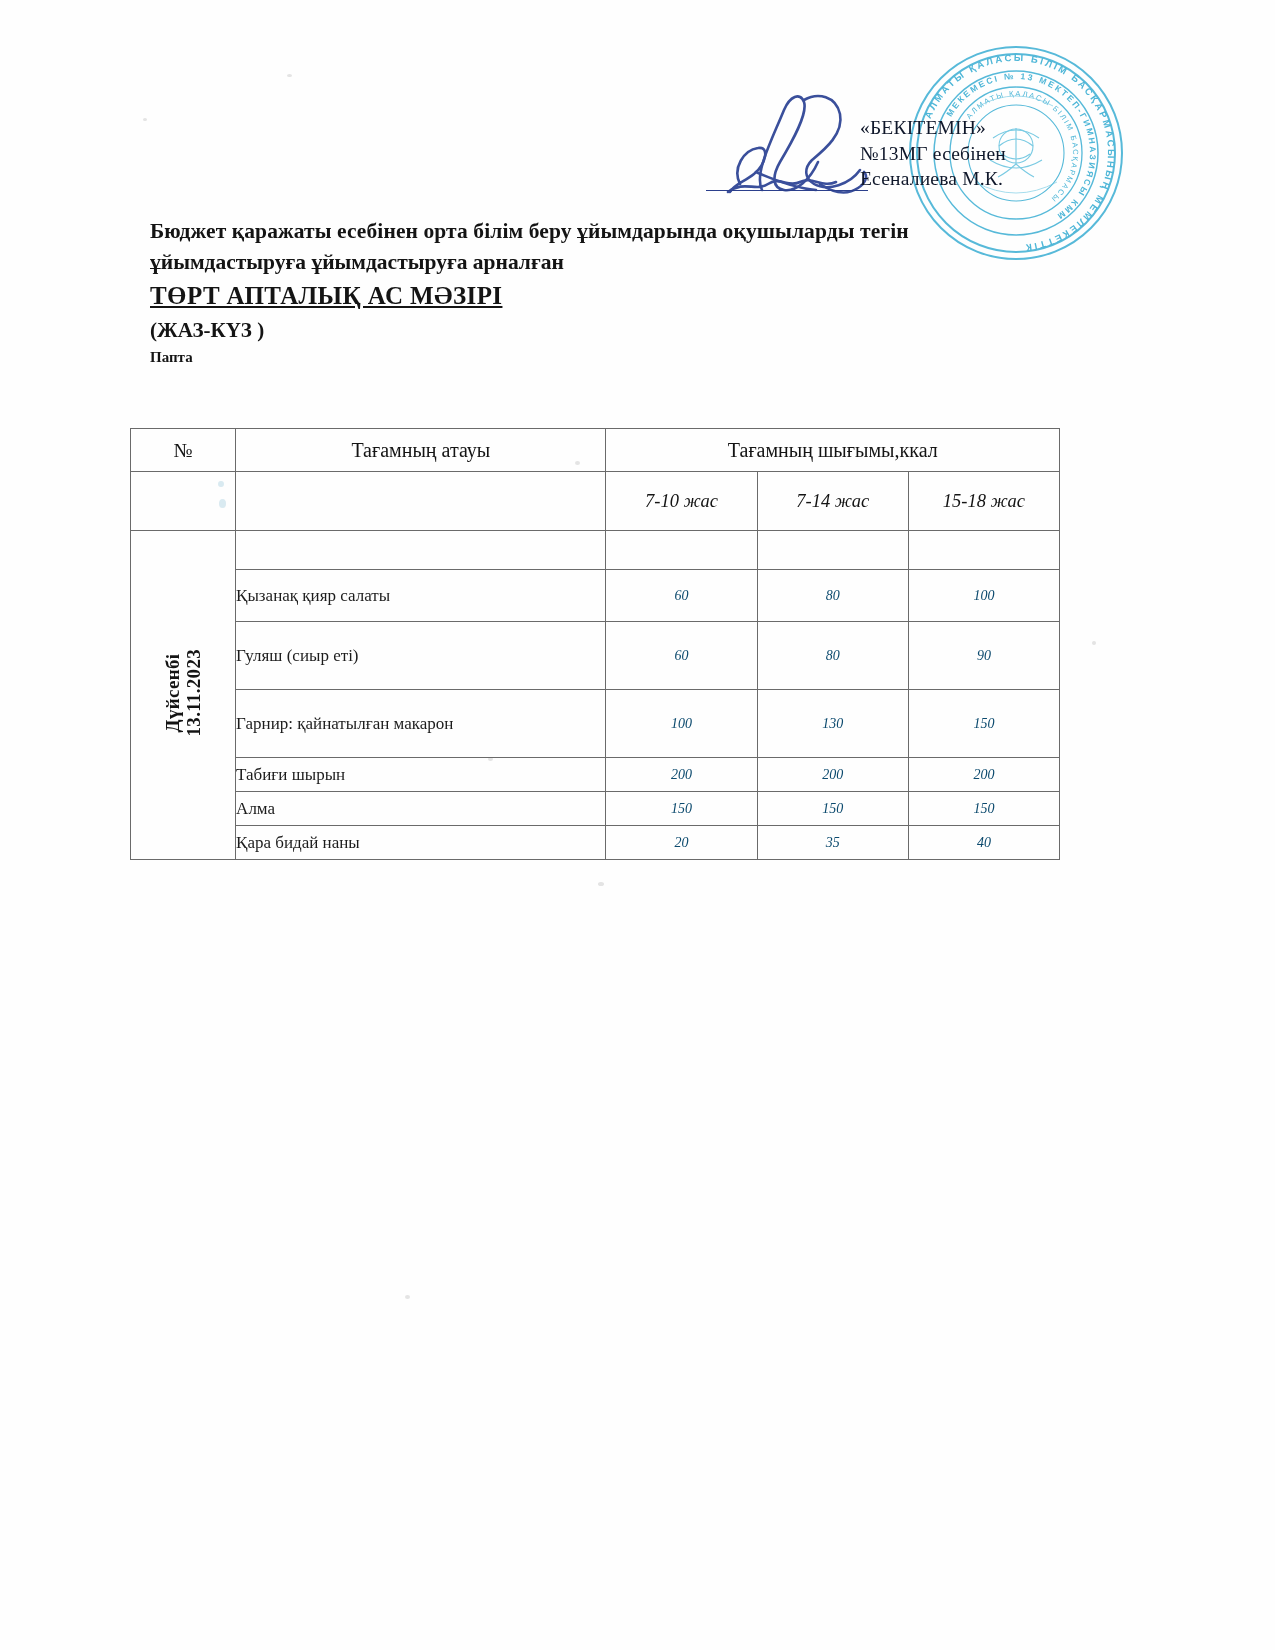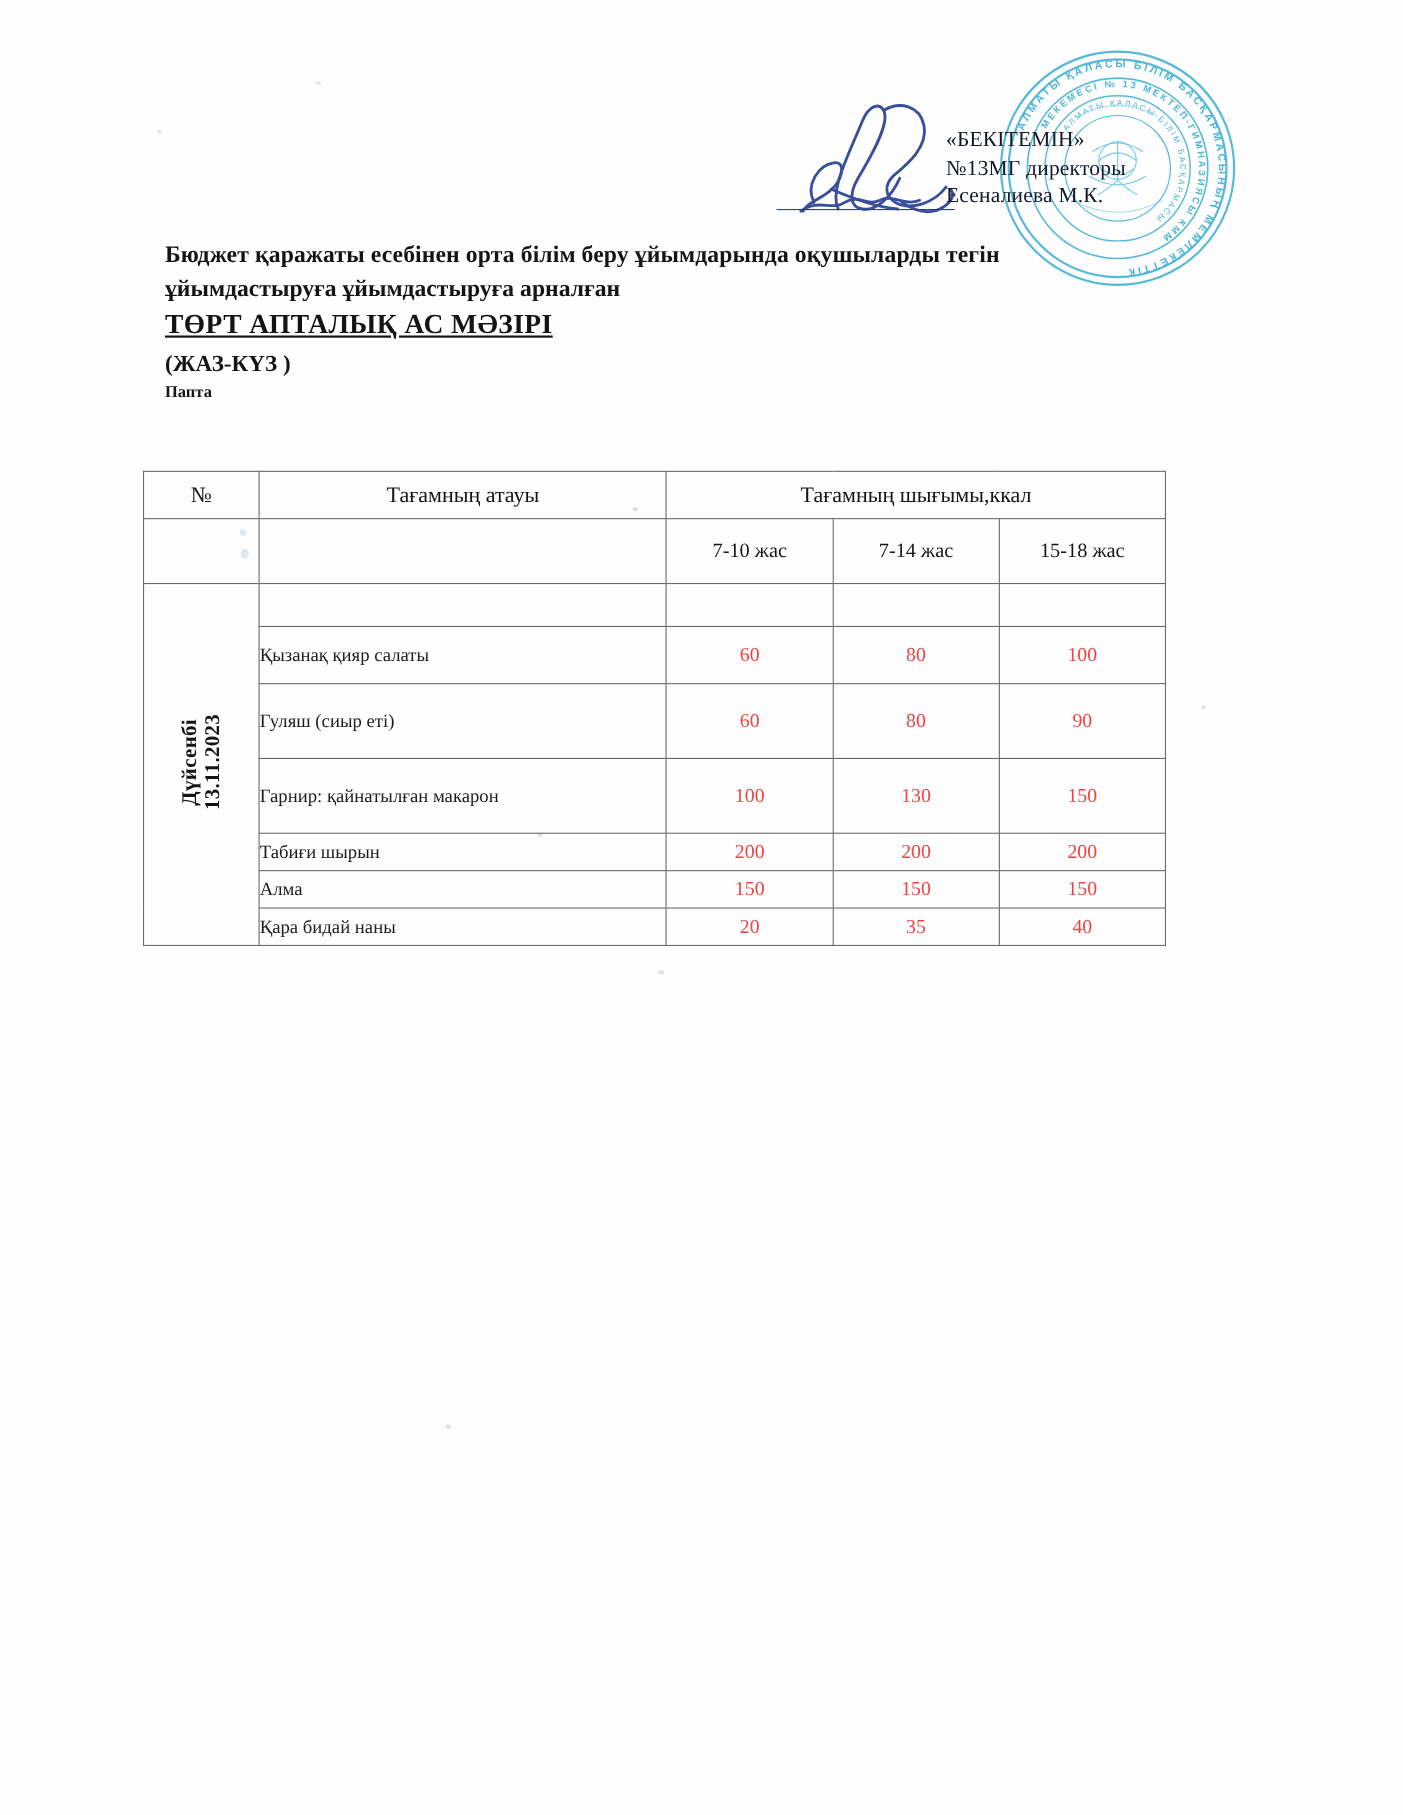--- a/index.html
+++ b/index.html
@@ -109,20 +109,21 @@
     font-size: 20px;
     height: 42px;
     color: #141414;
   }
   .th-sub {
     text-align: center;
     font-weight: bold;
     font-size: 18.5px;
     height: 36px;
     color: #141414;
+    font-style: italic;
   }
   .th-blank { height: 58px; }
 
   .day-cell {
     text-align: center;
     vertical-align: middle;
     position: relative;
   }
   .day-rot {
     writing-mode: vertical-rl;
@@ -138,22 +139,23 @@
 
   .spacer-row td { height: 38px; }
 
   .dish {
     font-size: 17px;
     padding-left: 10px;
     color: #1c1c1c;
   }
   .val {
     text-align: center;
-    font-size: 18px;
-    color: #ef4444;
+    font-size: 14px;
+    color: #0c4a6e;
+    font-style: italic;
   }
 
   .r-tall  { height: 52px; }
   .r-xtall { height: 68px; }
   .r-short { height: 34px; }
 
   
   .speck {
     position: absolute;
     background: #b9d9e6;
@@ -228,21 +230,21 @@
       <path d="M104 12 C118 4, 136 8, 140 26 C144 46, 124 62, 112 72 C104 80, 104 90, 114 96 C128 104, 150 96, 160 82"></path>
       <path d="M28 104 C44 92, 56 104, 68 96 C80 88, 88 100, 100 94 C112 88, 122 100, 136 94"></path>
       <path d="M56 84 C74 92, 94 100, 116 102"></path>
       <path d="M120 96 C132 104, 146 108, 158 100 C166 95, 168 88, 164 84"></path>
     </g>
   </svg>
   <div class="sig-rule"></div>
 
   <div class="approval-block">
     <div class="approval-line">«БЕКІТЕМІН»</div>
-    <div class="approval-line">№13МГ директоры</div>
+    <div class="approval-line">№13МГ есебінен</div>
     <div class="approval-line">Есеналиева М.К.</div>
   </div>
 
   <div class="doc-title">
     <div class="title-l1">Бюджет қаражаты есебінен орта білім беру ұйымдарында оқушыларды тегін</div>
     <div class="title-l2">ұйымдастыруға ұйымдастыруға арналған</div>
     <div class="title-l3">ТӨРТ АПТАЛЫҚ АС МӘЗІРІ</div>
     <div class="title-l4">(ЖАЗ-КҮЗ )</div>
     <div class="title-l5">Папта</div>
   </div>

